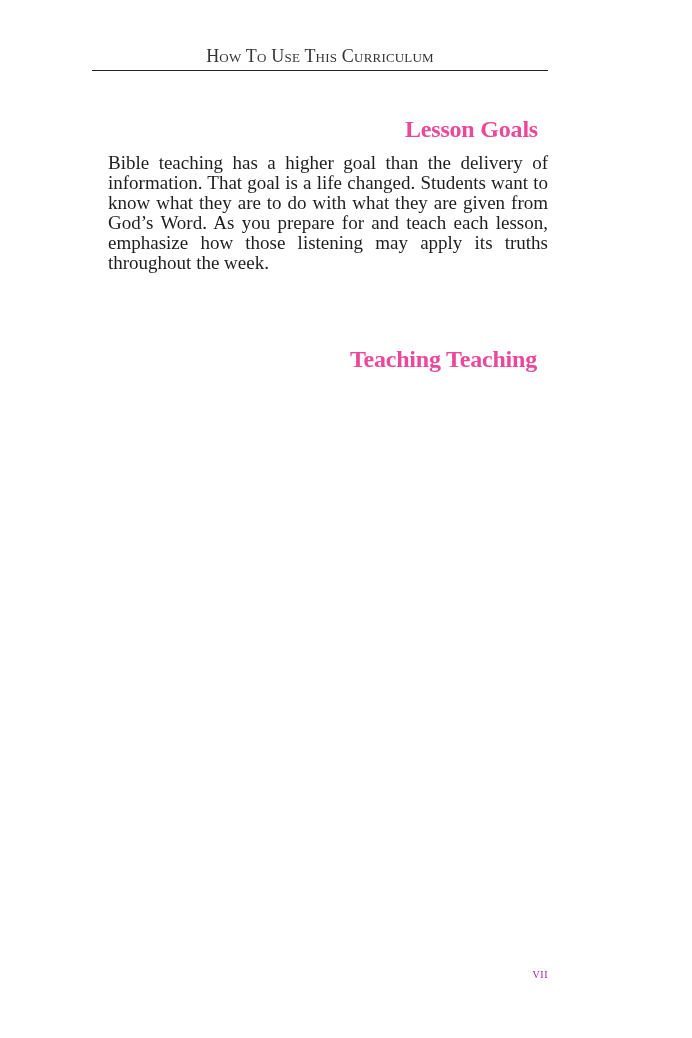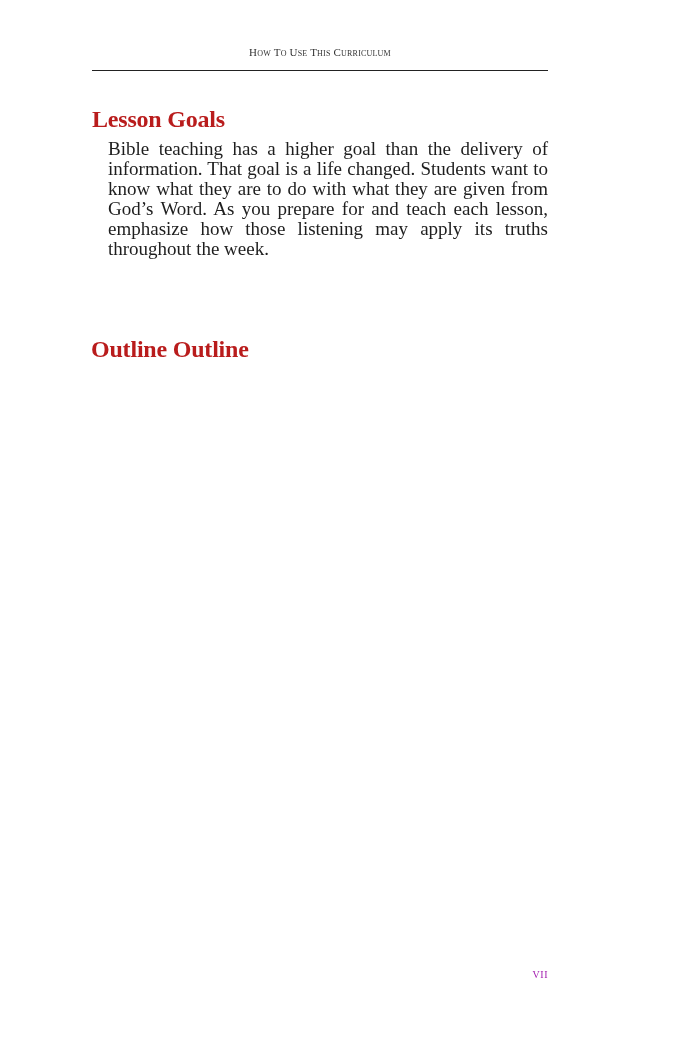--- a/index.html
+++ b/index.html
@@ -4,31 +4,32 @@
   <style>
     html, body { margin: 0; padding: 0; }
     body {
       width: 692px; height: 1038px; background: #ffffff;
       position: relative; overflow: hidden;
       font-family: "Liberation Serif", "DejaVu Serif", serif;
       color: #1e1e1e;
     }
     .running-head {
       position: absolute; left: 92px; top: 46px; width: 456px;
-      text-align: center; font-size: 11px; letter-spacing: 0.2px;
+      text-align: center; font-size: 18px; letter-spacing: 0.2px;
       font-variant: small-caps; color: #333;
     }
     .head-rule {
       position: absolute; left: 92px; top: 70px; width: 456px;
       border-top: 1.3px solid #222;
     }
     .section { position: absolute; left: 92px; width: 456px; }
     .section h2 {
-      margin: 0; font-size: 24px; font-weight: bold; color: #b91c1c;
+      margin: 10px; font-size: 24px; font-weight: bold; color: #ec4899;
       letter-spacing: -0.2px;
+      text-align: right;
     }
     .section p {
       margin: 6px 0 0 16px; font-size: 19px; line-height: 20px;
       text-align: justify; text-align-last: left;
     }
     #s1 { top: 106px; }
     #s2 { top: 336px; left: 91px; }
     .folio {
       position: absolute; left: 500px; top: 966px; width: 48px;
       text-align: right; font-size: 14px; font-variant: small-caps;
@@ -40,16 +41,16 @@
 
 <div class="running-head">How To Use This Curriculum</div>
 <div class="head-rule"></div>
 
 <div class="section" id="s1">
   <h2>Lesson Goals</h2>
   <p>Bible teaching has a higher goal than the delivery of information. That goal is a life changed. Students want to know what they are to do with what they are given from God’s Word. As you prepare for and teach each lesson, emphasize how those listening may apply its truths throughout the week.</p>
 </div>
 
 <div class="section" id="s2">
-  <h2>Outline Outline</h2>
+  <h2>Teaching Teaching</h2>
 </div>
 
 <div class="folio">vii</div>
 
 </body></html>

